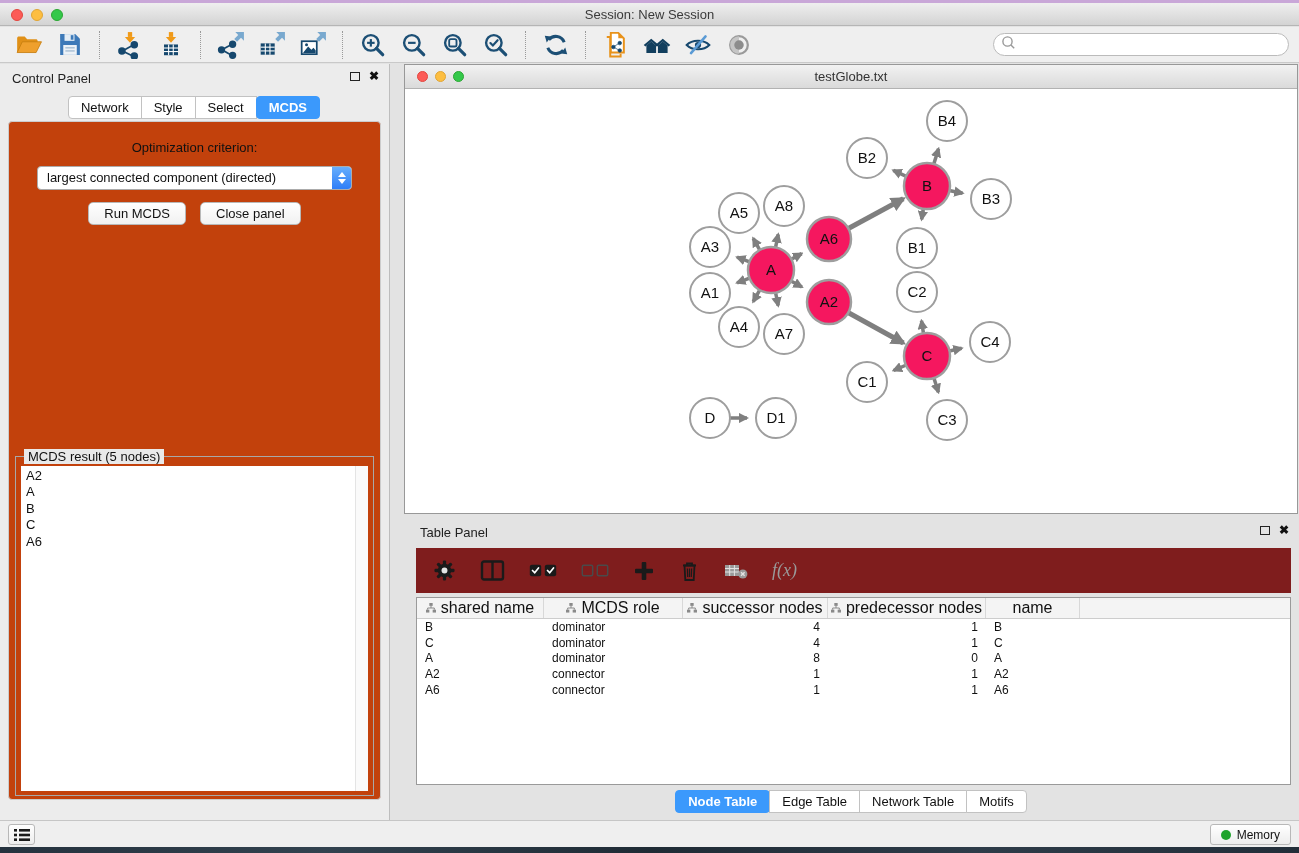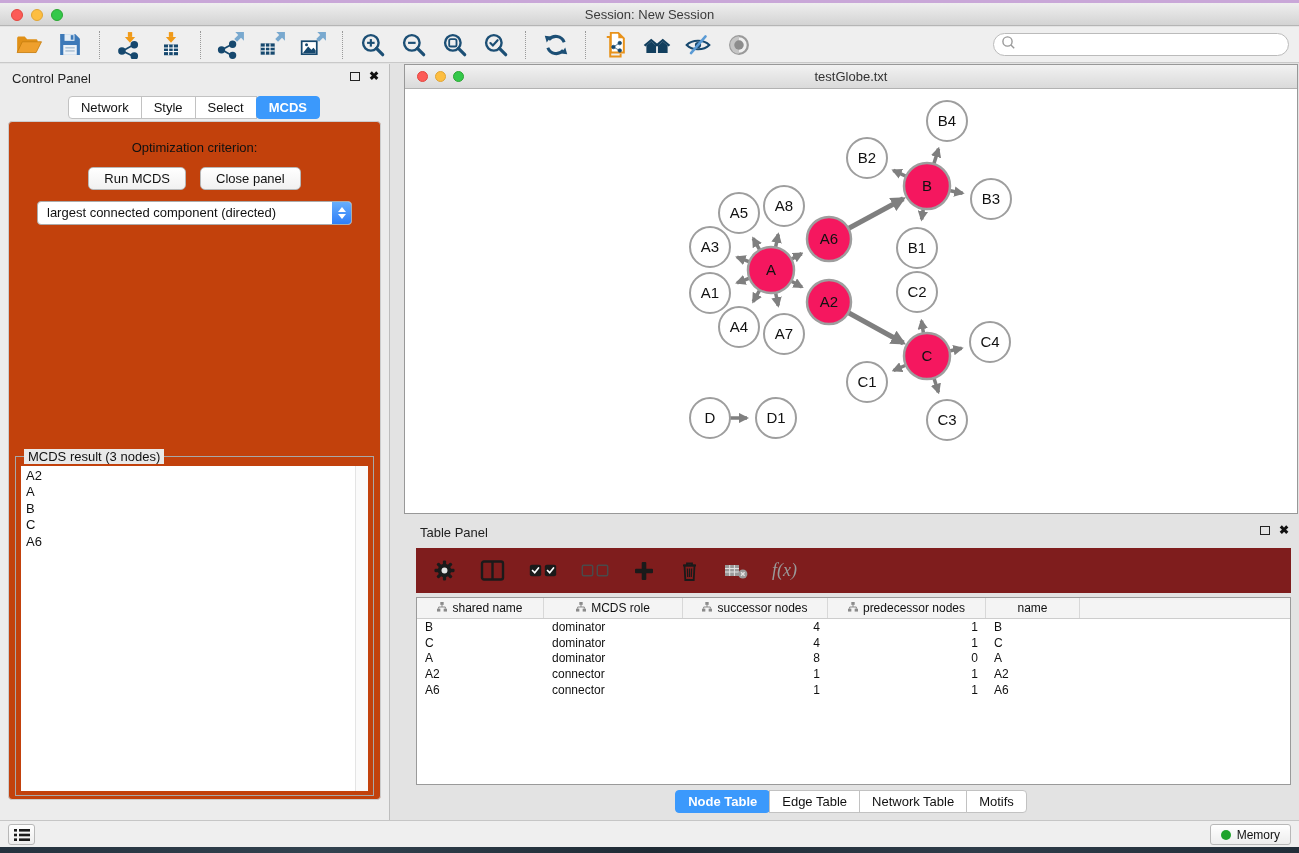--- a/index.html
+++ b/index.html
@@ -80,21 +80,21 @@
   #tp-title { position:absolute; left:420px; top:525px; font-size:13px; color:#222; }
   #tp-float { position:absolute; right:29px; top:526px; }
   #tp-close { position:absolute; right:10px; top:525px; }
   #tp-toolbar { position:absolute; left:416px; top:548px; width:875px; height:45px;
     background:#7f1d1d; display:flex; align-items:center; gap:24px; padding-left:17px; }
   .tpico { display:flex; align-items:center; justify-content:center; }
   #fx-label { font-family:"Liberation Serif", serif; font-style:italic; font-size:18px; color:#9A9A9A; }
   #tbl { position:absolute; left:416px; top:597px; width:875px; height:188px; background:#fff;
     border:1px solid #9A9A9A; overflow:hidden; }
   #tbl-head { display:flex; height:21px; background:#F4F4F4; border-bottom:1px solid #CDCDCD;
-    font-size:12px; align-items:stretch; }
+    font-size:16px; align-items:stretch; }
   .th { display:flex; align-items:center; justify-content:center; gap:5px; border-right:1px solid #D8D8D8;
     color:#111; }
   .th-fill { flex:1; border-right:none; }
   .tr { display:flex; height:15.8px; font-size:12px; align-items:center; color:#111; }
   .td { padding:0 8px; white-space:nowrap; overflow:hidden; }
 
   #table-tabs { position:absolute; top:790px; left:404px; width:895px; }
 
   
   #statusbar { position:absolute; top:820px; left:0; right:0; height:27px; background:#EFEFEF;
@@ -302,33 +302,33 @@
     <span id="cp-float" class="float-ico"></span>
     <span id="cp-close" class="close-ico">✖</span>
     <div id="ctrl-tabs" class="seg-tabs">
         <div class="seg-tab">Network</div>
         <div class="seg-tab">Style</div>
         <div class="seg-tab">Select</div>
         <div class="seg-tab active">MCDS</div>
       </div>
     <div id="cp-inner">
       <div id="opt-label">Optimization criterion:</div>
-      <div id="cp-buttons">
-        <button class="mac-btn">Run MCDS</button>
-        <button class="mac-btn">Close panel</button>
-      </div>
       <div id="dropdown">
         <span>largest connected component (directed)</span>
         <span id="dd-stepper">
           <span class="chev-up"></span>
             <span class="chev-down"></span>
         </span>
       </div>
+      <div id="cp-buttons">
+        <button class="mac-btn">Run MCDS</button>
+        <button class="mac-btn">Close panel</button>
+      </div>
       <div id="mcds-group">
-        <span id="mcds-group-label">MCDS result (3 nodes)</span>
+        <span id="mcds-group-label">MCDS result (5 nodes)</span>
         <div id="mcds-list-box">
           <div id="mcds-list">
               <div class="mcds-item">A2</div>
               <div class="mcds-item">A</div>
               <div class="mcds-item">B</div>
               <div class="mcds-item">C</div>
               <div class="mcds-item">A6</div>
             </div>
           <div id="mcds-scroll"></div>
         </div>

